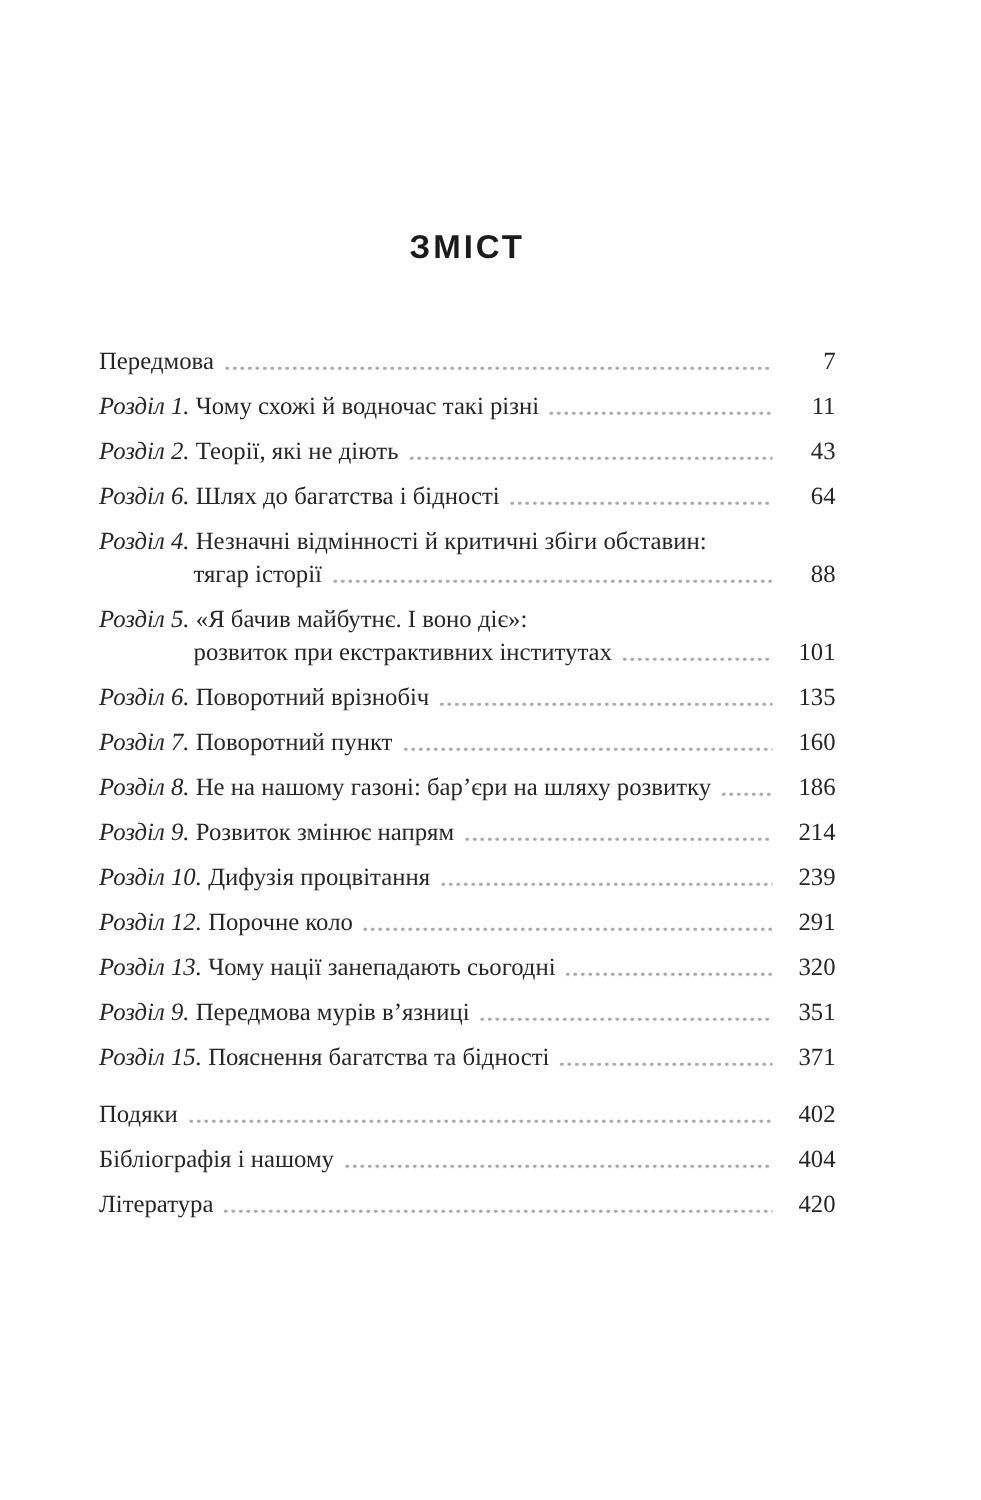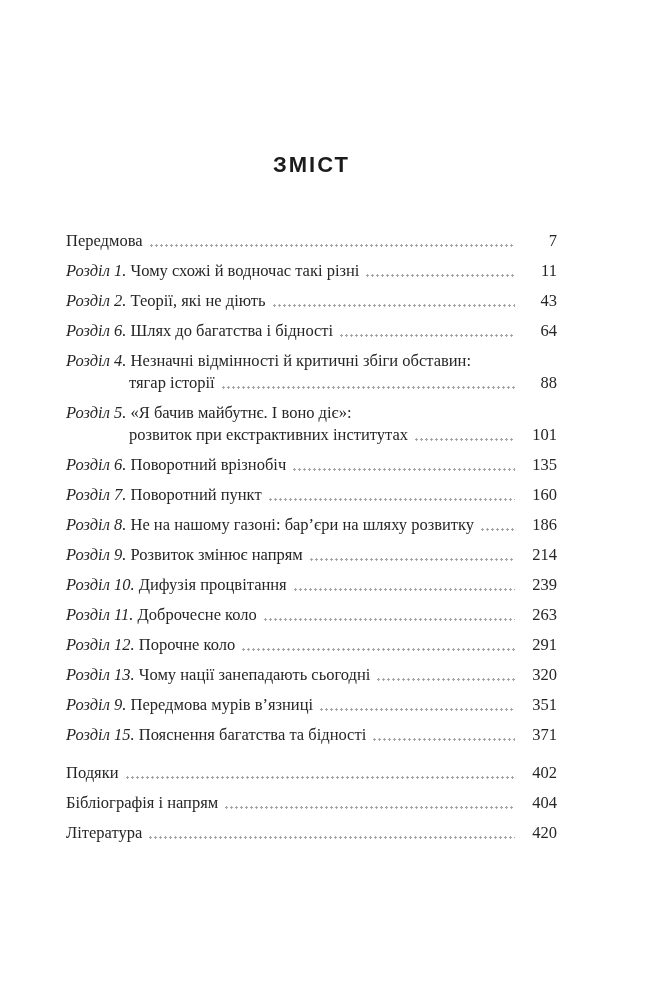--- a/index.html
+++ b/index.html
@@ -138,27 +138,20 @@
       </div>
       <div class="entry">
         <div class="line">
           <span class="etext"><em class="prefix">Розділ 10.</em> <span class="etitle">Дифузія процвітання</span></span>
           <span class="leader"></span>
           <span class="page">239</span>
         </div>
       </div>
       <div class="entry">
         <div class="line">
-          <span class="etext"><em class="prefix">Розділ 11.</em> <span class="etitle">Доброчесне коло</span></span>
-          <span class="leader"></span>
-          <span class="page">263</span>
-        </div>
-      </div>
-      <div class="entry">
-        <div class="line">
           <span class="etext"><em class="prefix">Розділ 12.</em> <span class="etitle">Порочне коло</span></span>
           <span class="leader"></span>
           <span class="page">291</span>
         </div>
       </div>
       <div class="entry">
         <div class="line">
           <span class="etext"><em class="prefix">Розділ 13.</em> <span class="etitle">Чому нації занепадають сьогодні</span></span>
           <span class="leader"></span>
           <span class="page">320</span>
@@ -180,21 +173,21 @@
       </div>
       <div class="entry gap-before">
         <div class="line">
           <span class="etext"><span class="etitle">Подяки</span></span>
           <span class="leader"></span>
           <span class="page">402</span>
         </div>
       </div>
       <div class="entry">
         <div class="line">
-          <span class="etext"><span class="etitle">Бібліографія і напрям</span></span>
+          <span class="etext"><span class="etitle">Бібліографія і нашому</span></span>
           <span class="leader"></span>
           <span class="page">404</span>
         </div>
       </div>
       <div class="entry">
         <div class="line">
           <span class="etext"><span class="etitle">Література</span></span>
           <span class="leader"></span>
           <span class="page">420</span>
         </div>

